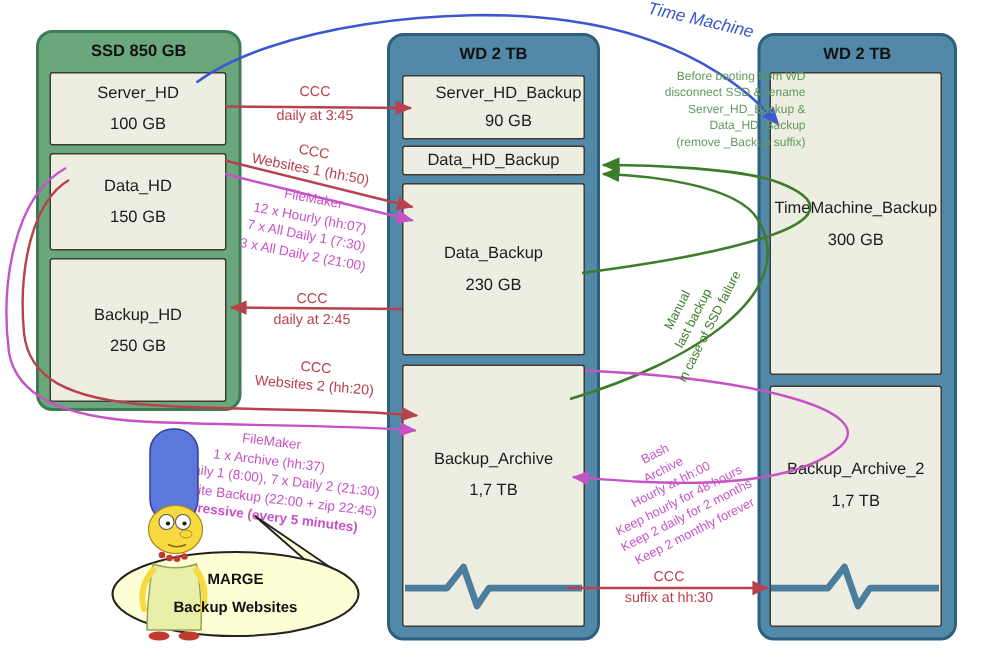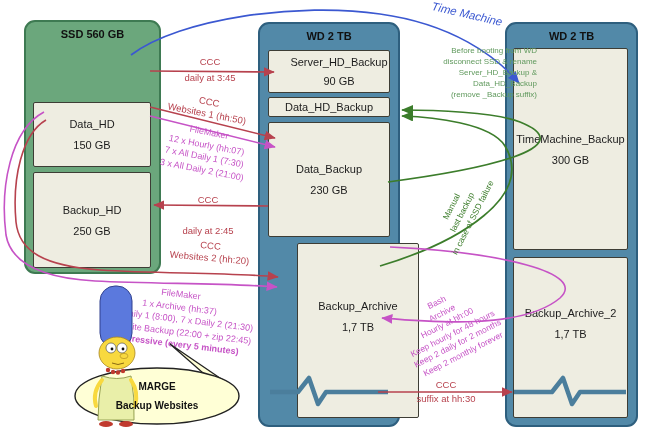--- a/index.html
+++ b/index.html
@@ -26,21 +26,25 @@
   svg{position:absolute;left:0;top:0;}
   .bubble-text{position:absolute;left:75px;top:377px;width:164px;text-align:center;
                font-size:10px;font-weight:700;color:#111;line-height:19px;z-index:7;}
 </style>
 </head>
 <body>
 
 <div class="canvas">
 
   <div class="col col-ssd">
-    <div class="col-title">SSD 560 GB</div>
+    <div class="col-title">SSD 850 GB</div>
+  </div>
+  <div class="pbox" style="left:33px;top:48px;width:118px;height:49px;">
+    <div>Server_HD</div>
+    <div>100 GB</div>
   </div>
   <div class="pbox" style="left:33px;top:102px;width:118px;height:65px;">
     <div>Data_HD</div>
     <div>150 GB</div>
   </div>
   <div class="pbox" style="left:33px;top:172px;width:118px;height:96px;">
     <div>Backup_HD</div>
     <div>250 GB</div>
   </div>
 
@@ -51,21 +55,21 @@
     <div>Server_HD_Backup</div>
     <div>90 GB</div>
   </div>
   <div class="pbox" style="left:268px;top:97px;width:122px;height:20px;gap:0;">
     <div>Data_HD_Backup</div>
   </div>
   <div class="pbox" style="left:268px;top:122px;width:122px;height:115px;">
     <div>Data_Backup</div>
     <div>230 GB</div>
   </div>
-  <div class="pbox" style="left:268px;top:243px;width:122px;height:175px;margin-left:29px;">
+  <div class="pbox" style="left:268px;top:243px;width:122px;height:175px;">
     <div style="margin-top:-28px">Backup_Archive</div>
     <div>1,7 TB</div>
   </div>
 
   <div class="col col-wd2">
     <div class="col-title">WD 2 TB</div>
   </div>
   <div class="pbox" style="left:513px;top:48px;width:115px;height:202px;">
     <div>TimeMachine_Backup</div>
     <div>300 GB</div>
@@ -125,21 +129,21 @@
 
   <div class="lbl mag tiny rot" style="left:148px;top:126px;width:115px;transform:rotate(11deg);line-height:12.5px;z-index:6;">
     <div>FileMaker</div>
     <div>12 x Hourly (hh:07)</div>
     <div>7 x All Daily 1 (7:30)</div>
     <div>3 x All Daily 2 (21:00)</div>
   </div>
 
   <div class="lbl red small" style="left:163px;top:193px;width:90px;line-height:13px;z-index:6;">
     <div>CCC</div>
-    <div style="padding-top:18px">daily at 2:45</div>
+    <div style="padding-top:1px">daily at 2:45</div>
   </div>
 
   <div class="lbl red small rot" style="left:152px;top:240px;width:116px;transform:rotate(5deg);z-index:6;">
     <div>CCC</div>
     <div>Websites 2 (hh:20)</div>
   </div>
 
   <div class="lbl mag tiny rot" style="left:58px;top:288px;width:240px;transform:rotate(7deg);line-height:12.5px;z-index:6;">
     <div>FileMaker</div>
     <div>1 x Archive (hh:37)</div>

